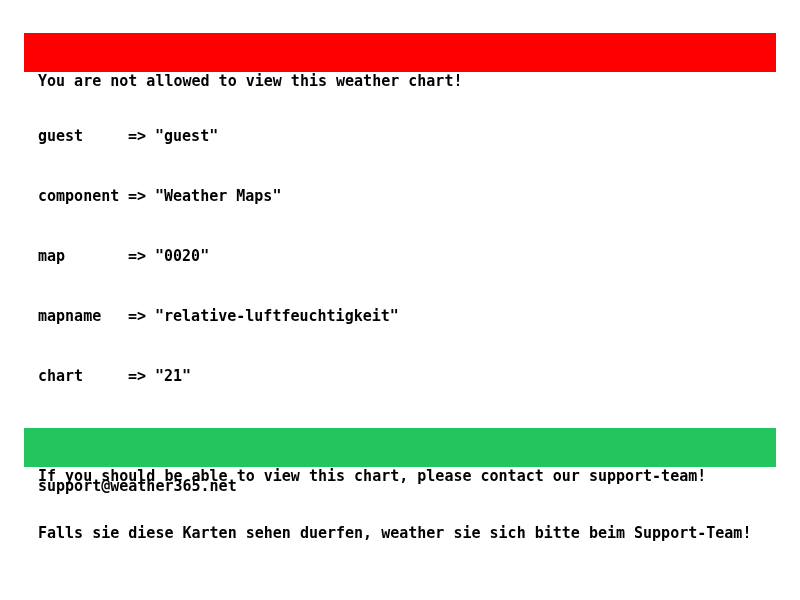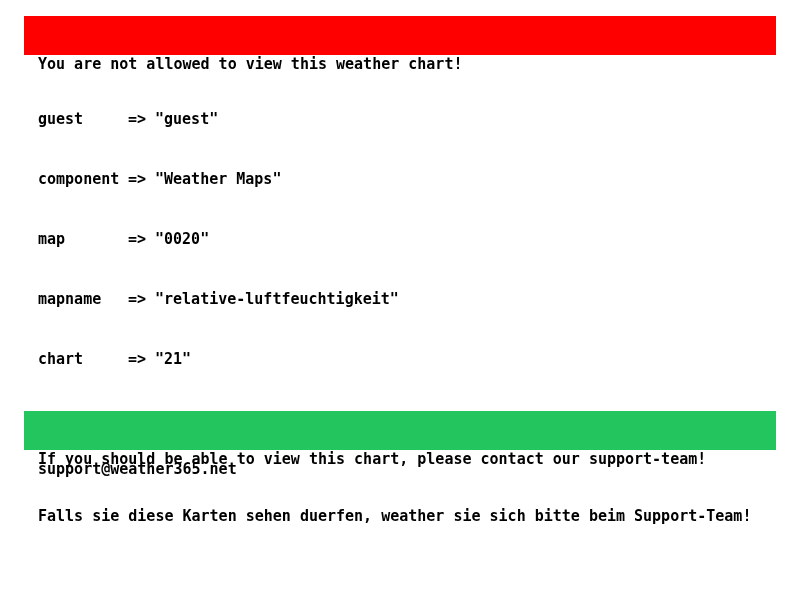--- a/index.html
+++ b/index.html
@@ -20,21 +20,21 @@
     margin-left: 24px;
     width: 752px;
     height: 39px;
     box-sizing: border-box;
     padding: 1px 0 0 14px;
     line-height: 19px;
     white-space: pre;
   }
   .banner-red {
     background: #ff0000;
-    margin-top: 16px;
+    margin-top: 33px;
   }
   .banner-green {
     background: #22c55e;
     margin-top: 22px;
   }
   .params {
     margin: 14px 0 0 38px;
     line-height: 20px;
     white-space: pre;
   }

